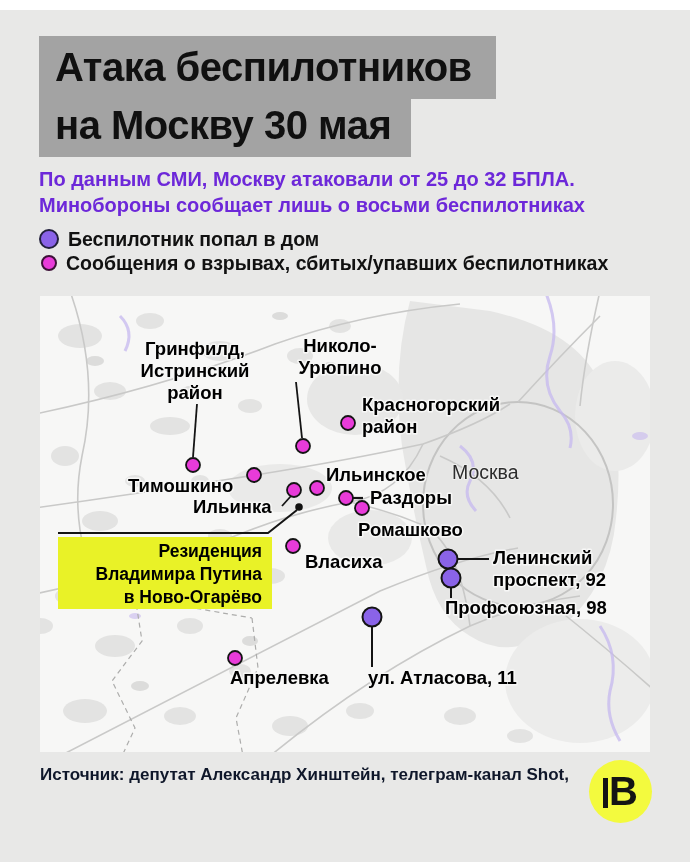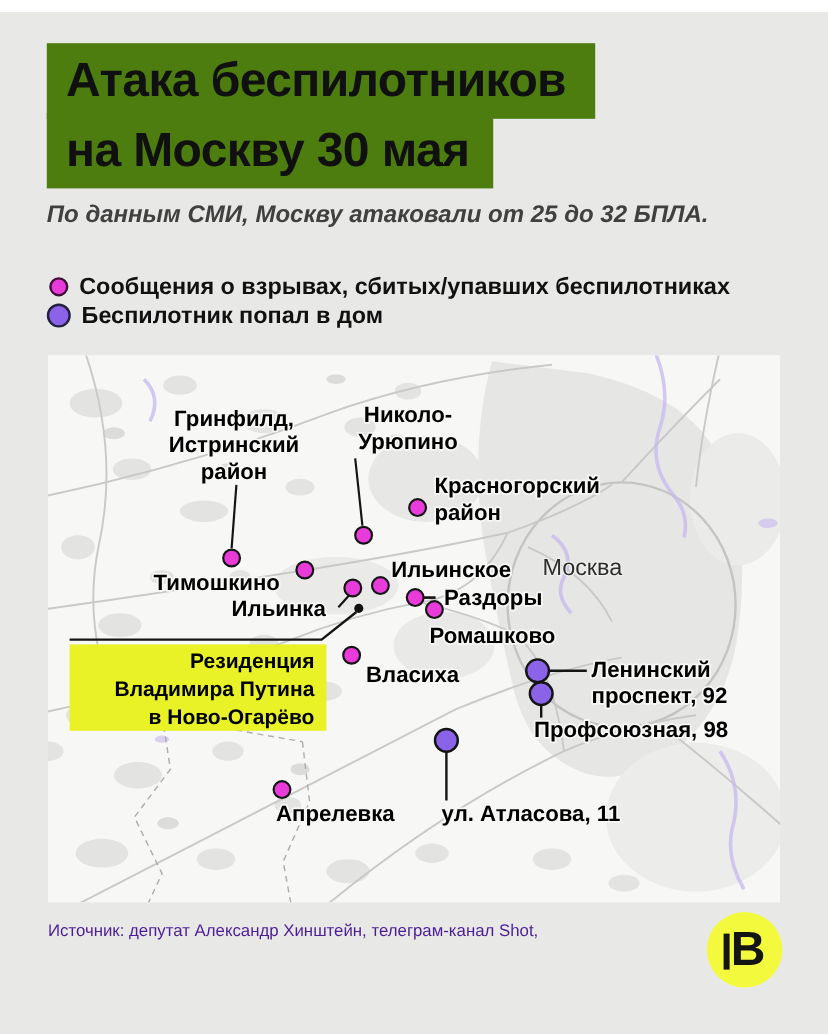--- a/index.html
+++ b/index.html
@@ -5,68 +5,69 @@
   html,body{margin:0;padding:0;}
   body{
     width:690px;height:862px;position:relative;overflow:hidden;
     background:#e8e8e7;
     font-family:"Liberation Sans","DejaVu Sans",sans-serif;
     -webkit-font-smoothing:antialiased;
   }
   .top-strip{position:absolute;left:0;top:0;width:690px;height:10px;background:#ffffff;}
   .title-block{position:absolute;left:39px;top:36px;}
   .title-line{
-    display:block;width:max-content;background:#4d7c0f;color:#101010;
+    display:block;width:max-content;background:#a3a3a3;color:#101010;
     font-size:40px;font-weight:600;line-height:50px;letter-spacing:-0.5px;
     padding:6px 24px 7px 16px;
   }
   .title-line.second{margin-top:-5px;padding-right:20px;}
-  .subtitle{position:absolute;left:39px;top:166px;color:#404040;
-    font-size:20px;font-weight:bold;line-height:26px;font-style:italic;}
+  .subtitle{position:absolute;left:39px;top:166px;color:#6d28d9;
+    font-size:20px;font-weight:bold;line-height:26px;}
   .legend{position:absolute;left:39px;top:227px;}
   .legend-row{display:flex;align-items:center;height:24px;}
   .legend-dot{border-radius:50%;box-sizing:border-box;border:2px solid #22203d;flex:0 0 auto;}
   .legend-dot.house{width:20px;height:20px;}
   .legend-dot.report{width:16px;height:16px;margin-left:2px;border-color:#3d1038;}
   .legend-label{margin-left:9px;color:#111;font-size:19.5px;font-weight:bold;}
   .legend-row+.legend-row{margin-top:0px;}
   .map-wrap{position:absolute;left:40px;top:296px;width:610px;height:456px;background:#f7f7f6;overflow:hidden;}
   .map-label{font-family:"Liberation Sans","DejaVu Sans",sans-serif;font-size:18.5px;font-weight:bold;fill:#000;
     paint-order:stroke;stroke:#f7f7f6;stroke-width:3px;stroke-linejoin:round;}
   .city-label{font-family:"Liberation Sans","DejaVu Sans",sans-serif;font-size:19.5px;font-weight:normal;fill:#2d2d2d;
     paint-order:stroke;stroke:#f0f0ef;stroke-width:2px;}
   .residence-text{font-family:"Liberation Sans","DejaVu Sans",sans-serif;font-size:17.5px;font-weight:bold;fill:#000;}
-  .footer{position:absolute;left:40px;top:766px;color:#4c1d95;font-size:14px;line-height:18px;}
+  .footer{position:absolute;left:40px;top:766px;color:#0f172a;font-size:17px;line-height:18px;font-weight:bold;}
   .logo{position:absolute;left:589px;top:760px;width:63px;height:63px;border-radius:50%;
     background:#f3fa3e;display:flex;align-items:center;justify-content:center;}
   .logo-bar{width:5px;height:30px;background:#141414;margin-right:1px;margin-top:2px;}
   .logo-letter{font-size:40px;font-weight:bold;color:#141414;line-height:1;margin-top:-2px;}
 </style>
 </head>
 <body>
 
 <div class="top-strip"></div>
 
 <div class="title-block">
   <span class="title-line">Атака беспилотников</span>
   <span class="title-line second">на Москву 30 мая</span>
 </div>
 
 <div class="subtitle">
   <div>По данным СМИ, Москву атаковали от 25 до 32 БПЛА.</div>
+  <div>Минобороны сообщает лишь о восьми беспилотниках</div>
 </div>
 
 <div class="legend">
+  <div class="legend-row">
+    <span class="legend-dot house" style="background:#8a63e8"></span>
+    <span class="legend-label">Беспилотник попал в дом</span>
+  </div>
   <div class="legend-row">
     <span class="legend-dot report" style="background:#e83bd9"></span>
     <span class="legend-label">Сообщения о взрывах, сбитых/упавших беспилотниках</span>
-  </div>
-  <div class="legend-row">
-    <span class="legend-dot house" style="background:#8a63e8"></span>
-    <span class="legend-label">Беспилотник попал в дом</span>
   </div>
 </div>
 
 <div class="map-wrap">
   <svg width="610" height="456" viewBox="0 0 610 456">
 
     <g>
       <rect x="0" y="0" width="610" height="456" fill="#f7f7f6"></rect>
 
       <path d="M370,5 L450,15 Q540,35 562,92 Q585,142 576,222 Q570,292 520,332 Q470,366 430,340 Q396,320 386,270 Q372,210 362,150 Q352,70 370,5 Z" fill="#e6e6e5"></path>

